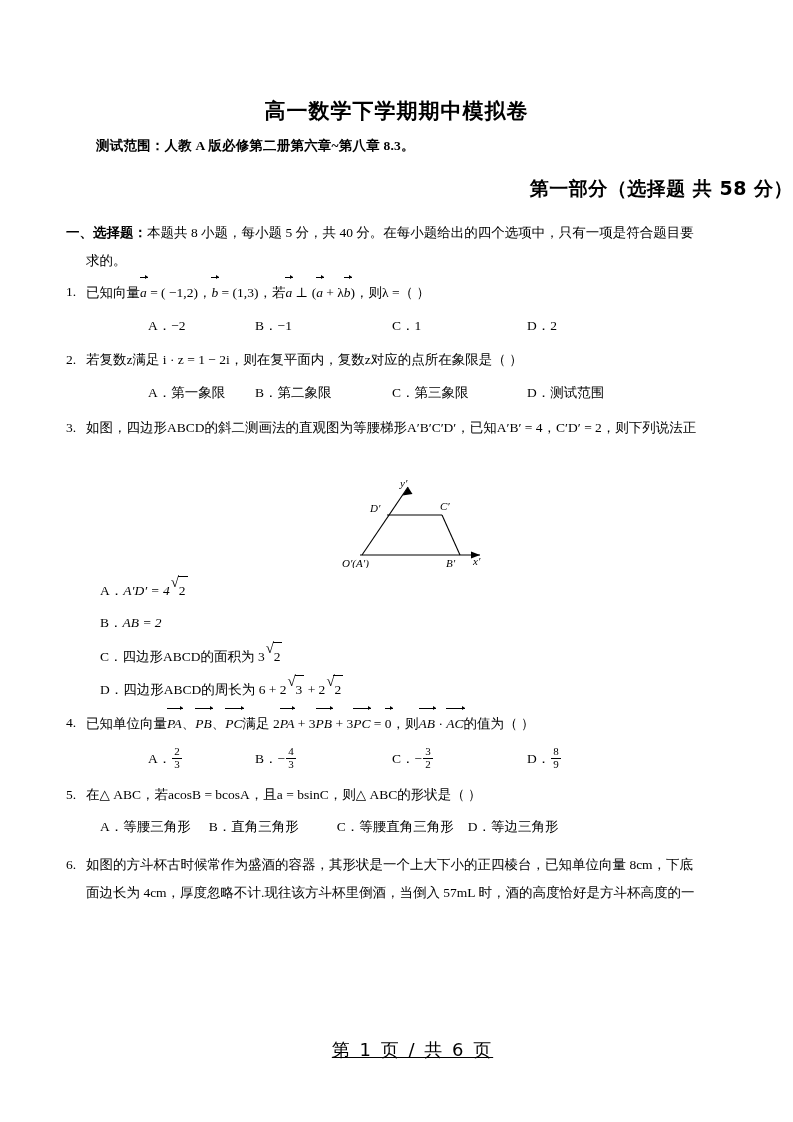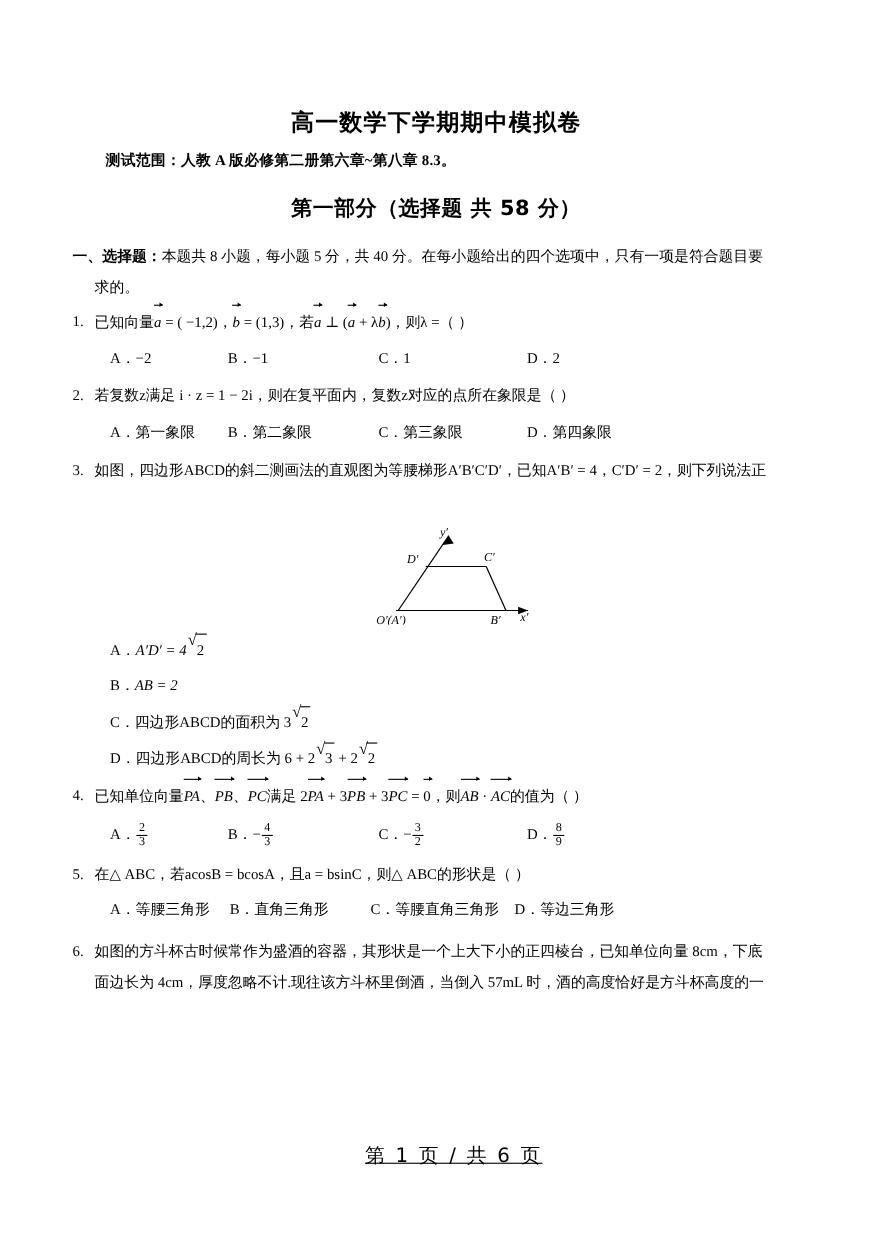--- a/index.html
+++ b/index.html
@@ -37,21 +37,21 @@
     position: absolute;
     left: 96px; top: 137px;
     font-size: 13.5px;
     font-weight: bold;
     letter-spacing: .2px;
   }
   .part-title {
     position: absolute;
     left: 0; top: 176px;
     width: 793px;
-    text-align: center;
+    text-align: right;
     font-family: "DejaVu Sans", "Liberation Sans", sans-serif;
     font-weight: bold;
     font-size: 19px;
     letter-spacing: .5px;
   }
   .section-intro {
     position: absolute;
     left: 66px; top: 219px;
     width: 664px;
     font-size: 13.5px;
@@ -73,21 +73,21 @@
     text-align: justify;
   }
   .q-num {
     position: absolute;
     left: 0; top: 0;
   }
   .opt-row {
     position: relative;
     height: 28px;
   }
-  .opt-abs { position: absolute; top: 0; white-space: nowrap; }
+  .opt-abs { position: absolute; top: 0; white-space: nowrap; margin-left: 48px; }
   .opt-inline { display: inline-block; white-space: nowrap; }
 
   
   i, .mi { font-family: "Liberation Serif", serif; font-style: italic; }
   .vec {
     display: inline-block;
     position: relative;
     padding-top: 1px;
   }
   .vec::after {
@@ -184,21 +184,21 @@
   </div>
 
   <div class="q" style="left:66px; top:346px; width:664px;">
     <div class="q-stem">
       <span class="q-num">2.</span><span>若复数z满足 i · z = 1 − 2i，则在复平面内，复数z对应的点所在象限是（  ）</span>
     </div>
     <div class="opt-row" style="margin-top:5px;">
       <span class="opt-abs" style="left:34px;"><span>A．</span><span>第一象限</span></span>
       <span class="opt-abs" style="left:141px;"><span>B．</span><span>第二象限</span></span>
       <span class="opt-abs" style="left:278px;"><span>C．</span><span>第三象限</span></span>
-      <span class="opt-abs" style="left:413px;"><span>D．</span><span>第四象限</span></span>
+      <span class="opt-abs" style="left:413px;"><span>D．</span><span>测试范围</span></span>
     </div>
   </div>
 
   <div class="q" style="left:66px; top:414px; width:664px;">
     <div class="q-stem">
       <span class="q-num">3.</span><span>如图，四边形ABCD的斜二测画法的直观图为等腰梯形A′B′C′D′，已知A′B′ = 4，C′D′ = 2，则下列说法正</span>
     </div>
   </div>
 
   <div class="figure-q3">

